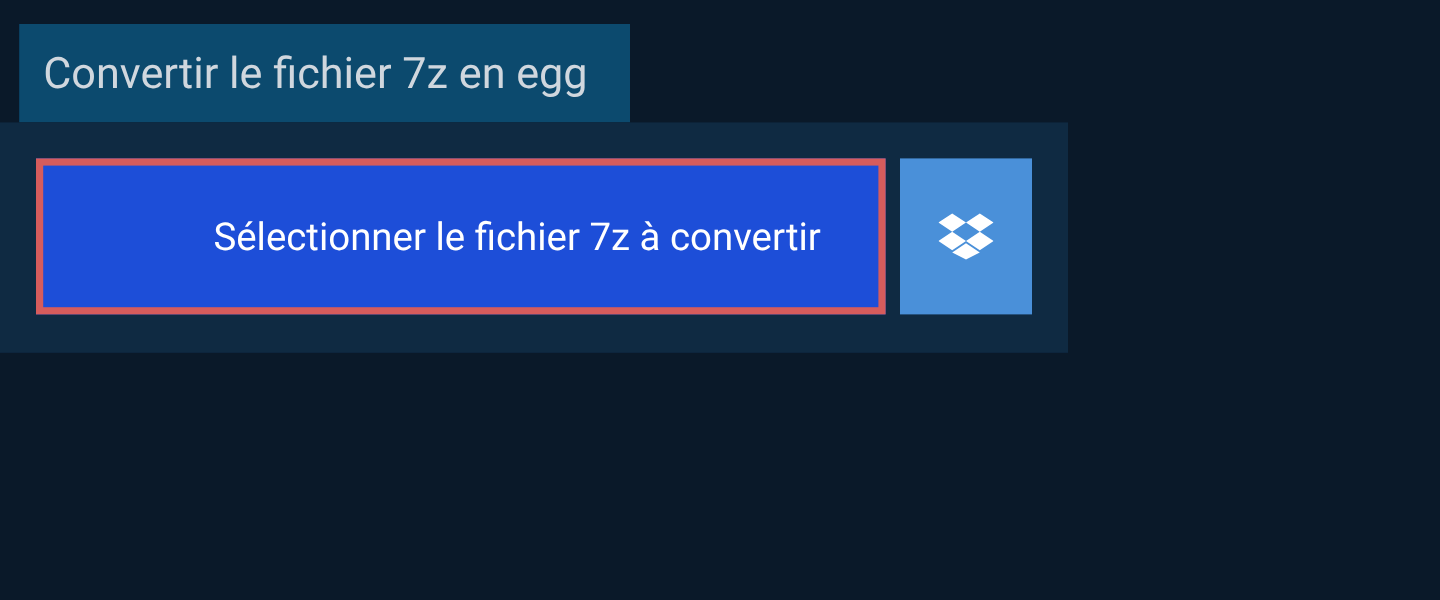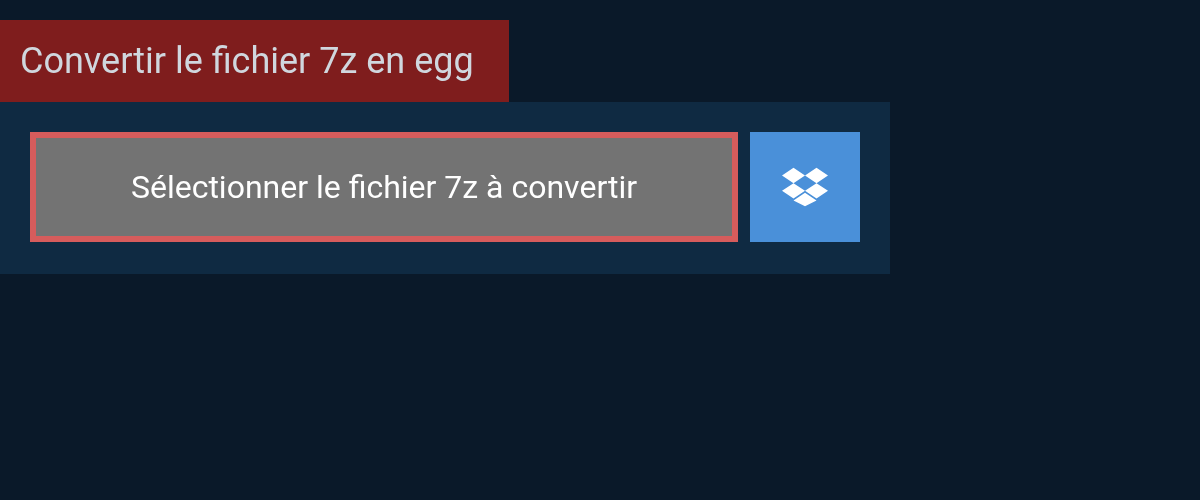--- a/index.html
+++ b/index.html
@@ -11,46 +11,46 @@
       width: 1200px;
       height: 500px;
       background: #0a1929;
       font-family: -apple-system, BlinkMacSystemFont, "Segoe UI", Roboto, Helvetica, Arial, sans-serif;
       overflow: hidden;
     }
     .container {
       padding-top: 20px;
     }
     .title-tab {
-      background: #7f1d1d;
+      background: #0c4a6e;
       display: inline-block;
       padding: 20px 35px 20px 20px;
-      margin-left: 0;
+      margin-left: 16px;
     }
     .title-text {
       color: #d0d7de;
       font-size: 36px;
       font-weight: 400;
     }
     .panel {
       background: #0f2a42;
       padding: 30px 30px 32px 30px;
       width: 890px;
       position: relative;
     }
     .button-row {
       display: flex;
       gap: 12px;
     }
     .select-file-button {
-      background: #737373;
+      background: #1d4ed8;
       border: 6px solid #d65c5c;
-      padding: 30px 48px;
+      padding: 40px 48px;
       flex: 1;
-      text-align: center;
+      text-align: right;
       cursor: pointer;
     }
     .select-file-label {
       color: #ffffff;
       font-size: 32px;
       font-weight: 400;
     }
     .dropbox-button {
       background: #4a90d9;
       width: 110px;

